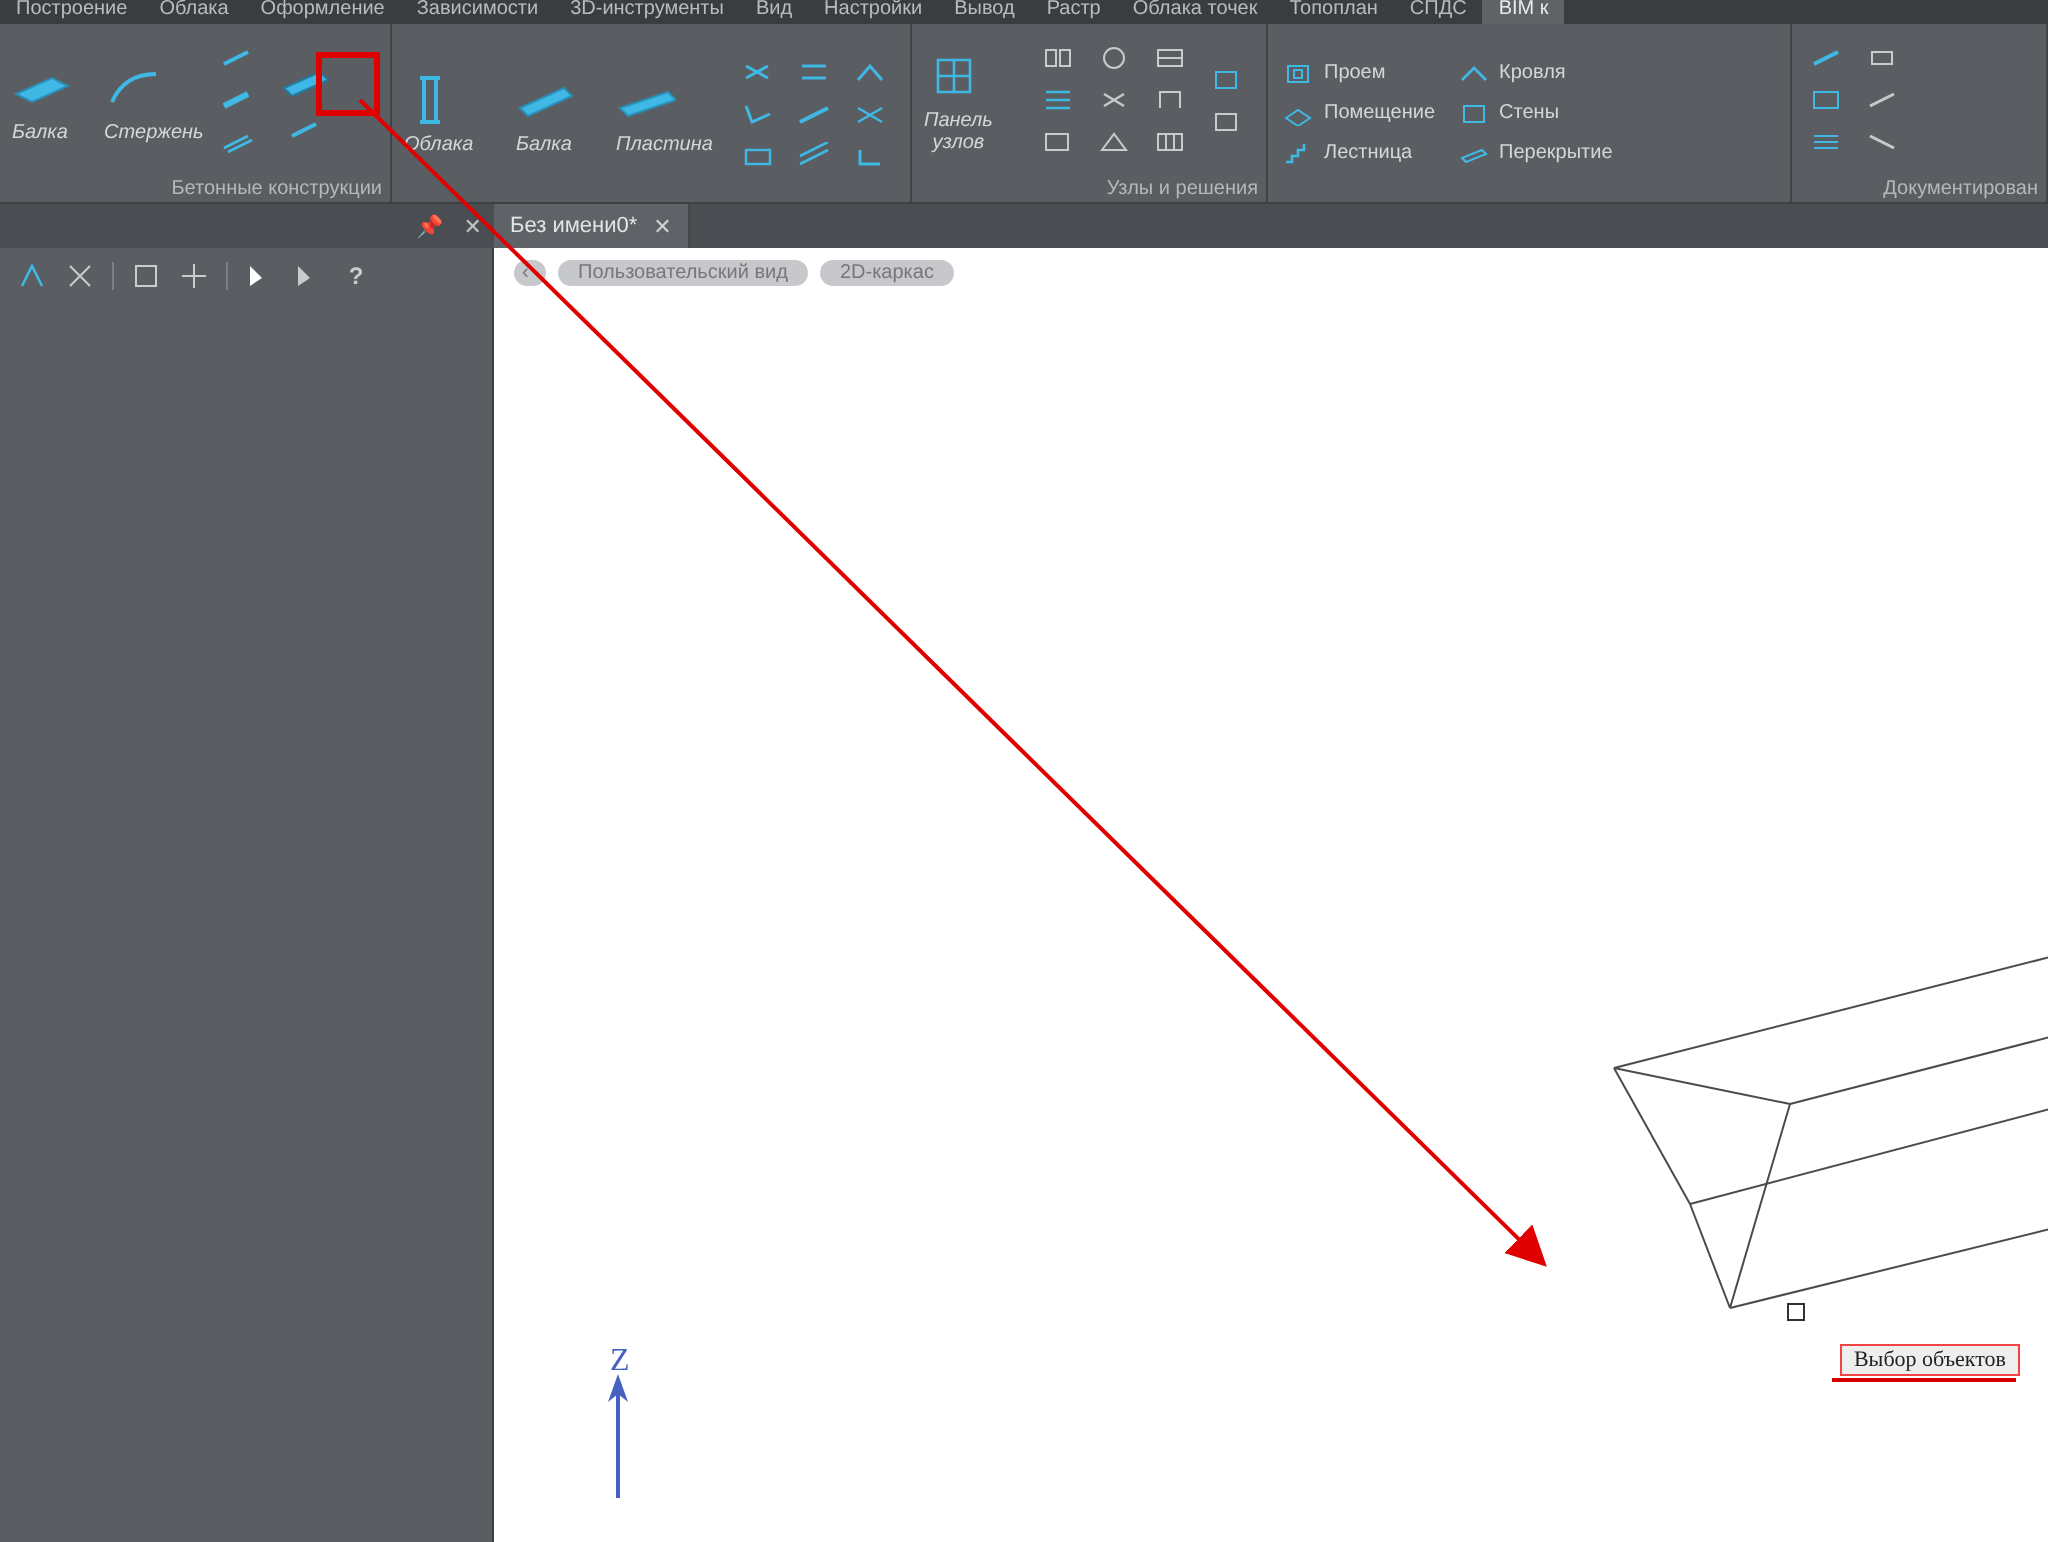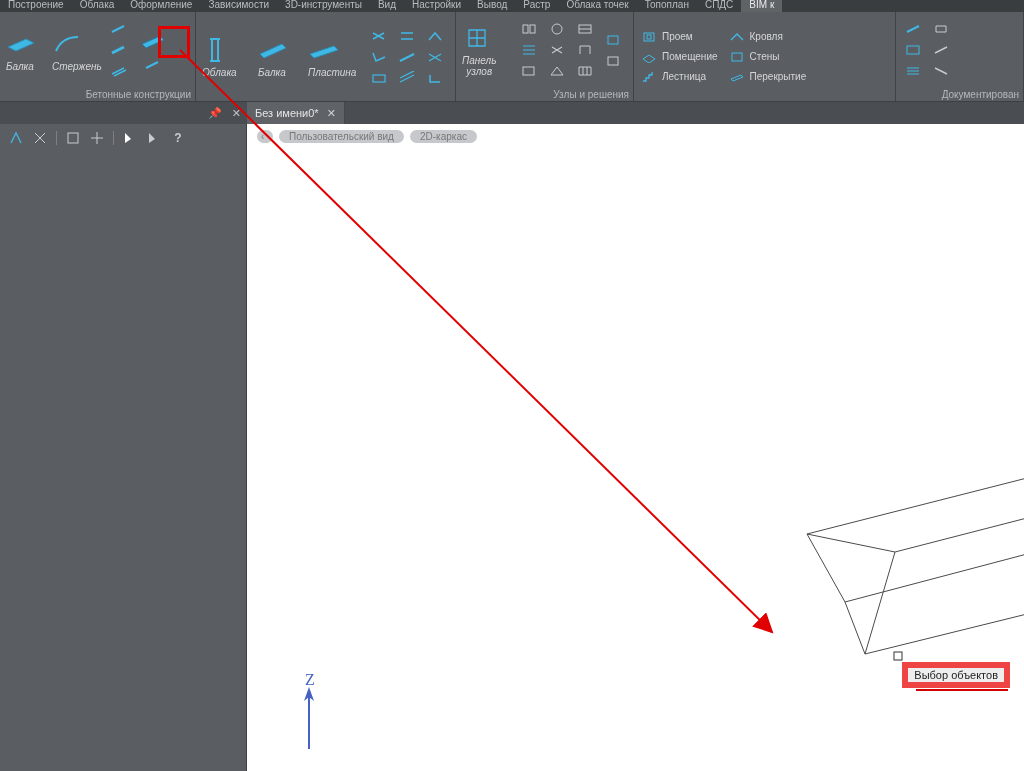--- a/index.html
+++ b/index.html
@@ -127,22 +127,22 @@
   .chips {
     position:absolute; top:6px; left:10px; display:flex; gap:6px;
   }
   .chip {
     background:#c6c8cb; color:#777; font-size:10px;
     border-radius:10px; padding:1px 10px;
   }
   .chip.round { width:16px; padding:1px 4px; border-radius:9px; }
 
   .tooltip-box {
-    position:absolute; background:#eeeeee; border:6px solid #ef4444;
-    color:#222; font-size:11px; padding:1px 6px;
+    position:absolute; background:#eeeeee; border:1px solid #ef4444;
+    color:#222; font-size:11px; padding:1px 6px;font-family:Liberation Serif, serif;
   }
   .tooltip-underline { position:absolute; height:2px; background:#d40000; }
 
   
   .compass { position:absolute; left:36px; bottom:10px; }
   .compass text { font-family:"Segoe UI"; }
 
   
   .sk-cyan { stroke:#3fb8e6; }
   .sk-gray { stroke:#c8cacd; }

